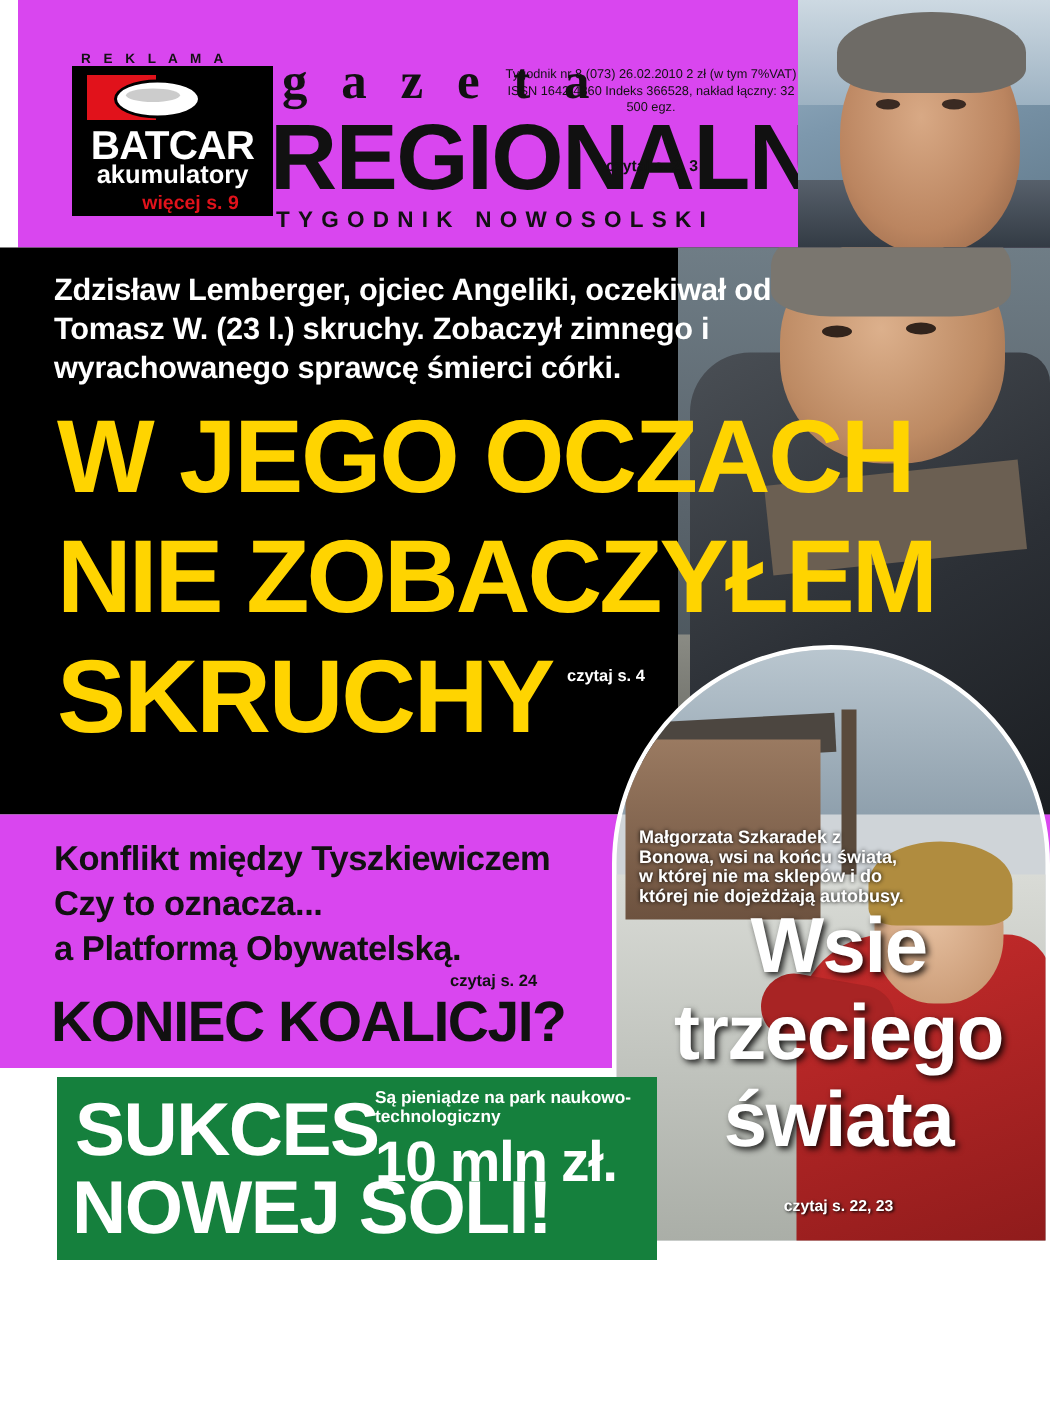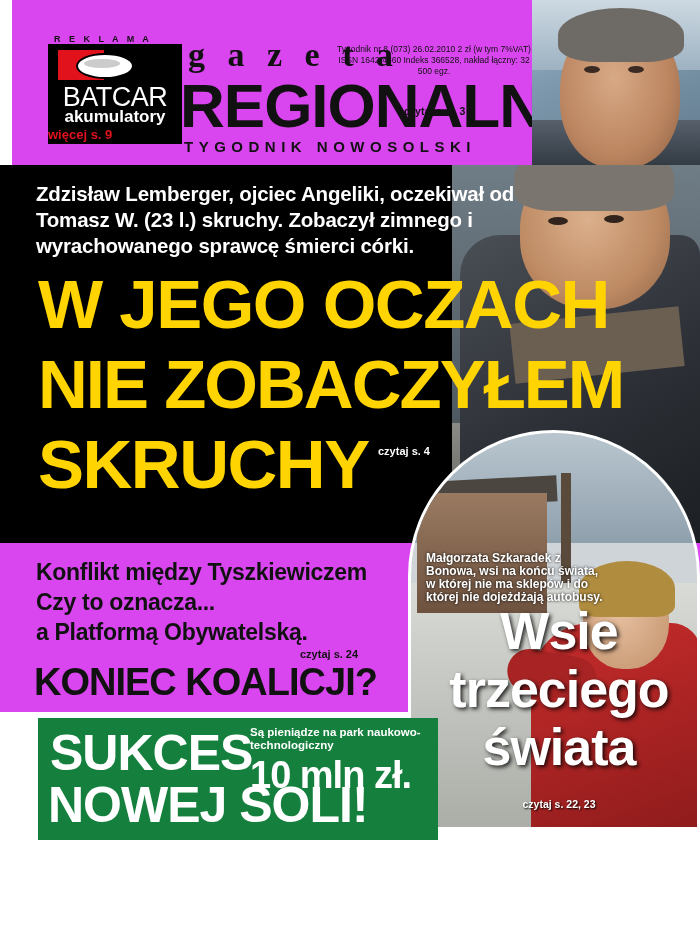--- a/index.html
+++ b/index.html
@@ -64,39 +64,39 @@
     width: 36px; height: 9px;
     background: #ccc;
     border-radius: 50%;
   }
   .batcar-title {
     position: absolute;
     left: 0; top: 38px;
     width: 134px;
     text-align: center;
     color: #fff;
-    font-weight: normal;
+    font-weight: bold;
     font-size: 27px;
     letter-spacing: -0.5px;
     font-family: "Liberation Sans", sans-serif;
   }
   .batcar-sub {
     position: absolute;
     left: 0; top: 63px;
     width: 134px;
     text-align: center;
     color: #fff;
     font-weight: bold;
     font-size: 17px;
   }
   .batcar-more {
     position: absolute;
     left: 0; top: 83px;
     width: 158px;
-    text-align: left;
+    text-align: center;
     color: #e1121b;
     font-weight: bold;
     font-size: 13px;
   }
 
   .gazeta-word {
     position: absolute;
     left: 176px; top: 36px;
     font-size: 34px;
     font-weight: bold;

